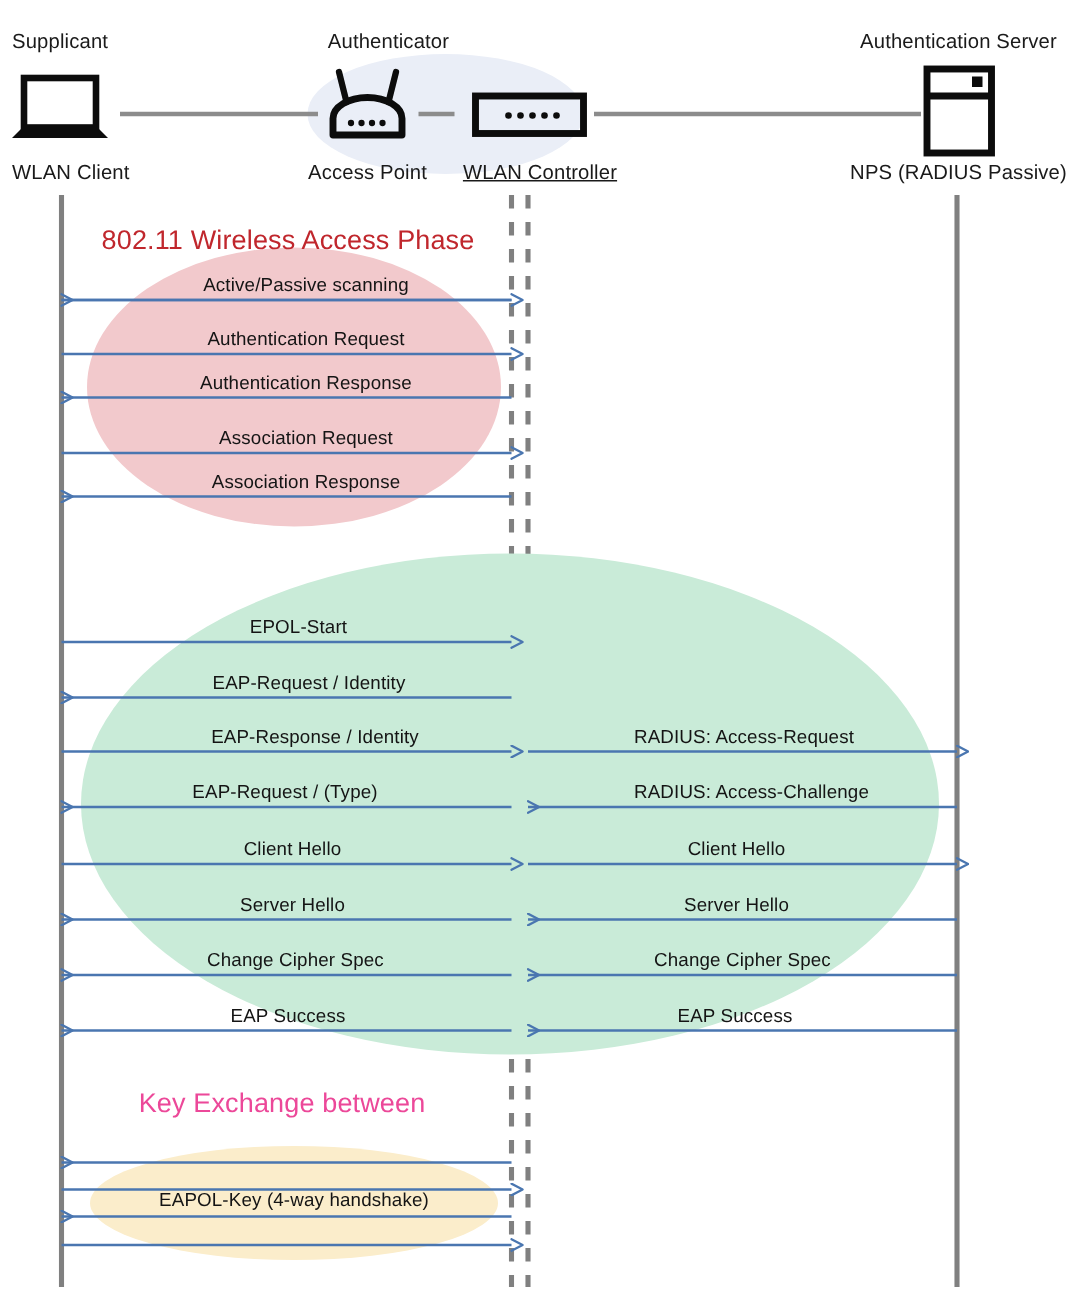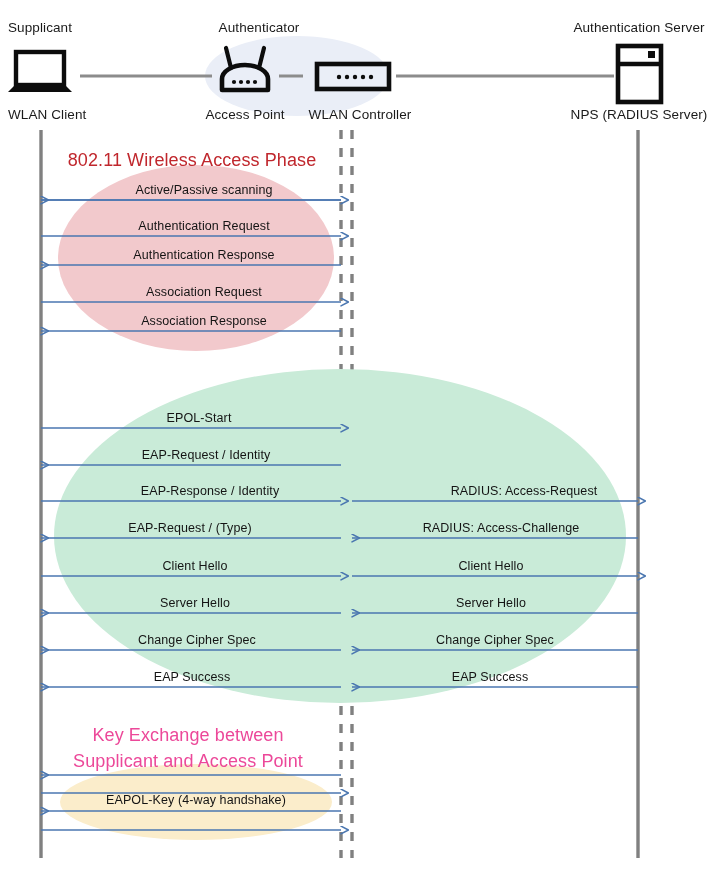--- a/index.html
+++ b/index.html
@@ -156,47 +156,46 @@
       <line x1="41" y1="830" x2="341" y2="830" marker-end="url(#arrowR)"></line>
     </g>
   </svg>
 
   <div class="actor-label role-label" style="left:8px; top:20px;">Supplicant</div>
   <div class="actor-label role-label" style="left:259px; top:20px; transform:translateX(-50%);">Authenticator</div>
   <div class="actor-label role-label" style="left:639px; top:20px; transform:translateX(-50%);">Authentication Server</div>
 
   <div class="actor-label" style="left:8px; top:107px;">WLAN Client</div>
   <div class="actor-label" style="left:245px; top:107px; transform:translateX(-50%);">Access Point</div>
-  <div class="actor-label" style="left:360px; top:107px; transform:translateX(-50%);">WLAN Controller</div>
-  <div class="actor-label" style="left:639px; top:107px; transform:translateX(-50%);">NPS (RADIUS Server)</div>
+  <div class="actor-label" style="left:360px; top:107px; transform:translateX(-50%);text-decoration:underline;">WLAN Controller</div>
+  <div class="actor-label" style="left:639px; top:107px; transform:translateX(-50%);">NPS (RADIUS Passive)</div>
 
   <div class="phase-label" style="left:192px; top:147px; color:#C0272D;">802.11 Wireless Access Phase</div>
 
 
   <div class="phase-label" style="left:188px; top:722px; color:#ec4899;">
     <div>Key Exchange between</div>
-    <div>Supplicant and Access Point</div>
   </div>
 
   <div class="msg-label" style="left:204px; top:197px;">Active/Passive scanning</div>
   <div class="msg-label" style="left:204px; top:233px;">Authentication Request</div>
   <div class="msg-label" style="left:204px; top:262px;">Authentication Response</div>
   <div class="msg-label" style="left:204px; top:299px;">Association Request</div>
   <div class="msg-label" style="left:204px; top:328px;">Association Response</div>
 
   <div class="msg-label" style="left:199px; top:425px;">EPOL-Start</div>
   <div class="msg-label" style="left:206px; top:462px;">EAP-Request / Identity</div>
   <div class="msg-label" style="left:204px; top:498px;padding-left:12px;">EAP-Response / Identity</div>
   <div class="msg-label" style="left:190px; top:535px;">EAP-Request / (Type)</div>
   <div class="msg-label" style="left:195px; top:573px;">Client Hello</div>
   <div class="msg-label" style="left:195px; top:610px;">Server Hello</div>
   <div class="msg-label" style="left:197px; top:647px;">Change Cipher Spec</div>
   <div class="msg-label" style="left:192px; top:684px;">EAP Success</div>
 
-  <div class="msg-label" style="left:496px; top:498px;margin-left:28px;">RADIUS: Access-Request</div>
+  <div class="msg-label" style="left:496px; top:498px;">RADIUS: Access-Request</div>
   <div class="msg-label" style="left:501px; top:535px;">RADIUS: Access-Challenge</div>
   <div class="msg-label" style="left:491px; top:573px;">Client Hello</div>
   <div class="msg-label" style="left:491px; top:610px;">Server Hello</div>
   <div class="msg-label" style="left:495px; top:647px;">Change Cipher Spec</div>
   <div class="msg-label" style="left:490px; top:684px;">EAP Success</div>
 
   <div class="msg-label" style="left:196px; top:807px;">EAPOL-Key (4-way handshake)</div>
 
 </div>
 

